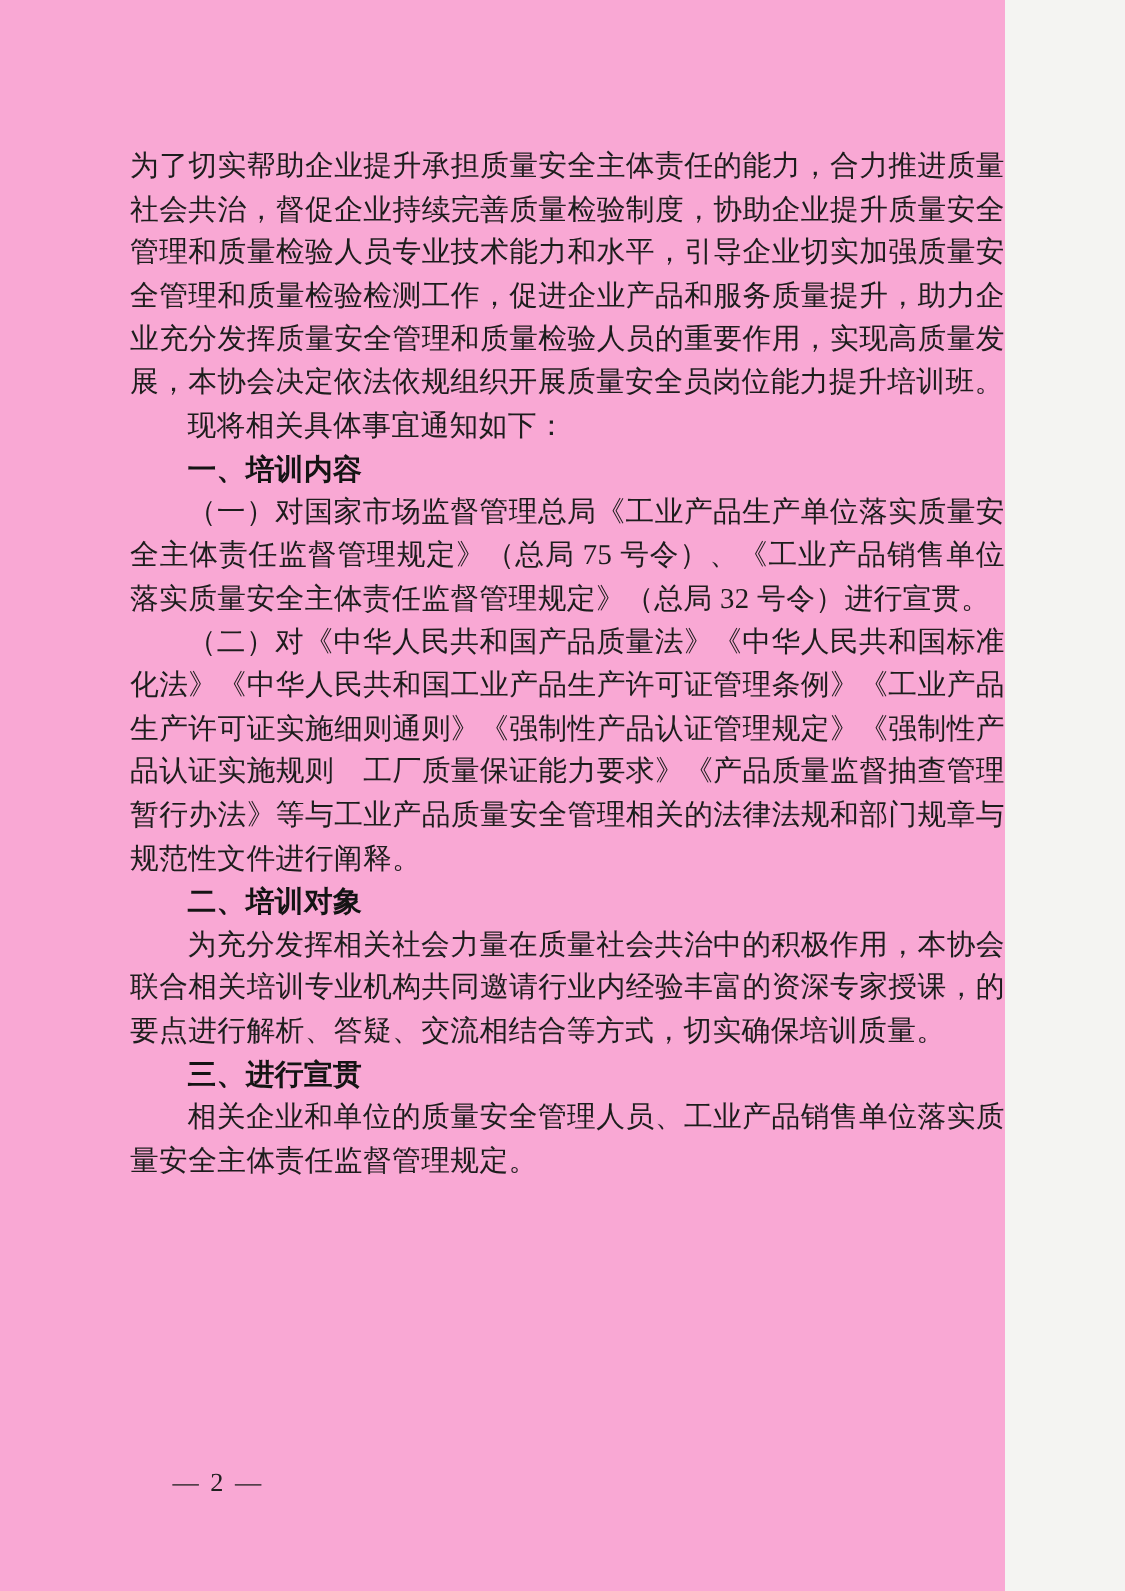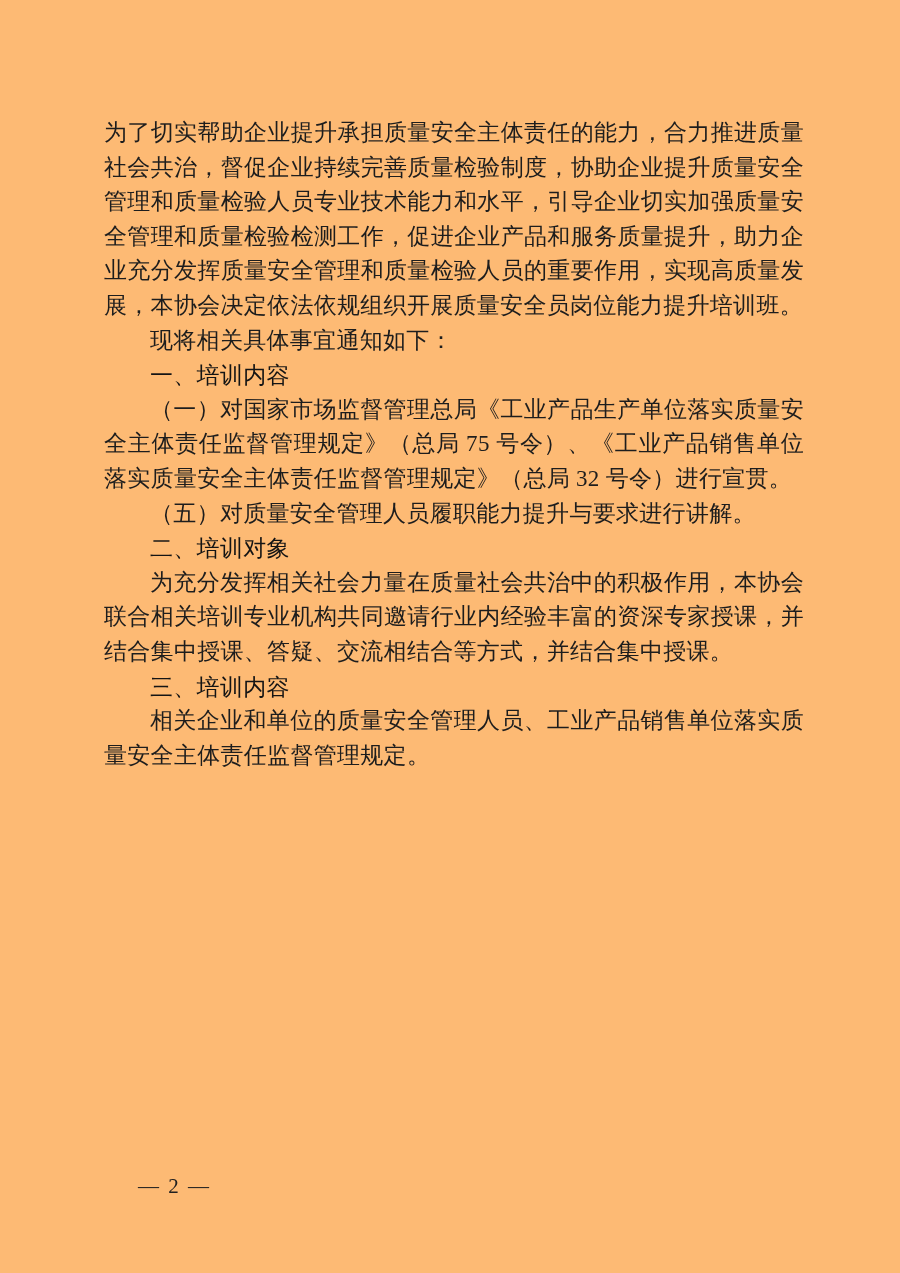--- a/index.html
+++ b/index.html
@@ -8,40 +8,40 @@
     width: 900px;
     height: 1273px;
     position: relative;
     background: #f4f4f2;
     font-family: "Liberation Serif", serif;
     overflow: hidden;
   }
   .sheet {
     position: absolute;
     left: 0; top: 0;
-    width: 900px; height: 1273px;
-    background: #fdba74;
+    width: 804px; height: 1273px;
+    background: #f9a8d4;
   }
   .textblock {
     position: absolute;
     left: 104px;
     top: 116px;
     width: 700px;
     color: #1d1d1d;
     font-size: 23px;
     line-height: 34.6px;
     text-align: justify;
     letter-spacing: 0.3px;
   }
   .textblock p { margin: 0; padding: 0; }
   .para { text-indent: 2em; }
   .para-flush { text-indent: 0; }
   .heading {
     text-indent: 2em;
-    font-weight: 400;
+    font-weight: 700;
     font-family: "Liberation Sans", sans-serif;
     color: #141414;
   }
   .page-number {
     position: absolute;
     left: 138px;
     top: 1174px;
     color: #202020;
     font-size: 21px;
     letter-spacing: 2px;
@@ -50,20 +50,20 @@
 </style>
 </head>
 <body>
 
 <div class="sheet">
   <div class="textblock">
     <p class="para-flush">为了切实帮助企业提升承担质量安全主体责任的能力，合力推进质量社会共治，督促企业持续完善质量检验制度，协助企业提升质量安全管理和质量检验人员专业技术能力和水平，引导企业切实加强质量安全管理和质量检验检测工作，促进企业产品和服务质量提升，助力企业充分发挥质量安全管理和质量检验人员的重要作用，实现高质量发展，本协会决定依法依规组织开展质量安全员岗位能力提升培训班。</p>
     <p class="para">现将相关具体事宜通知如下：</p>
     <p class="heading">一、培训内容</p>
     <p class="para">（一）对国家市场监督管理总局《工业产品生产单位落实质量安全主体责任监督管理规定》（总局 75 号令）、《工业产品销售单位落实质量安全主体责任监督管理规定》（总局 32 号令）进行宣贯。</p>
-    <p class="para">（五）对质量安全管理人员履职能力提升与要求进行讲解。</p>
+    <p class="para">（二）对《中华人民共和国产品质量法》《中华人民共和国标准化法》《中华人民共和国工业产品生产许可证管理条例》《工业产品生产许可证实施细则通则》《强制性产品认证管理规定》《强制性产品认证实施规则　工厂质量保证能力要求》《产品质量监督抽查管理暂行办法》等与工业产品质量安全管理相关的法律法规和部门规章与规范性文件进行阐释。</p>
     <p class="heading">二、培训对象</p>
-    <p class="para">为充分发挥相关社会力量在质量社会共治中的积极作用，本协会联合相关培训专业机构共同邀请行业内经验丰富的资深专家授课，并结合集中授课、答疑、交流相结合等方式，并结合集中授课。</p>
-    <p class="heading">三、培训内容</p>
+    <p class="para">为充分发挥相关社会力量在质量社会共治中的积极作用，本协会联合相关培训专业机构共同邀请行业内经验丰富的资深专家授课，的要点进行解析、答疑、交流相结合等方式，切实确保培训质量。</p>
+    <p class="heading">三、进行宣贯</p>
     <p class="para">相关企业和单位的质量安全管理人员、工业产品销售单位落实质量安全主体责任监督管理规定。</p>
   </div>
   <div class="page-number">— 2 —</div>
 </div>
 
 </body></html>

